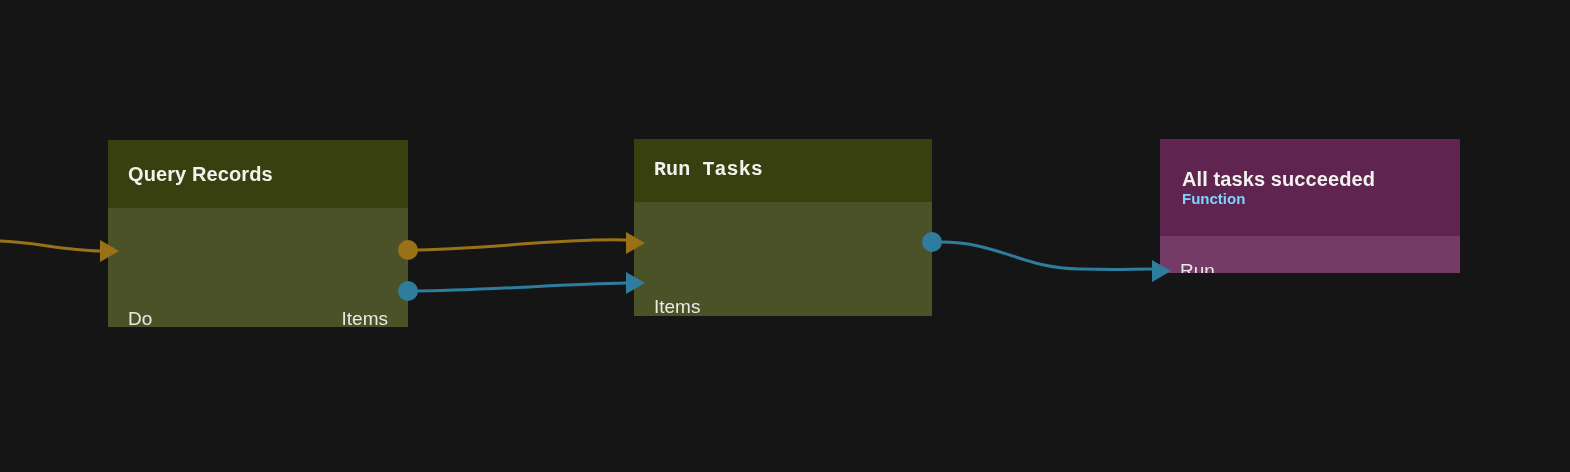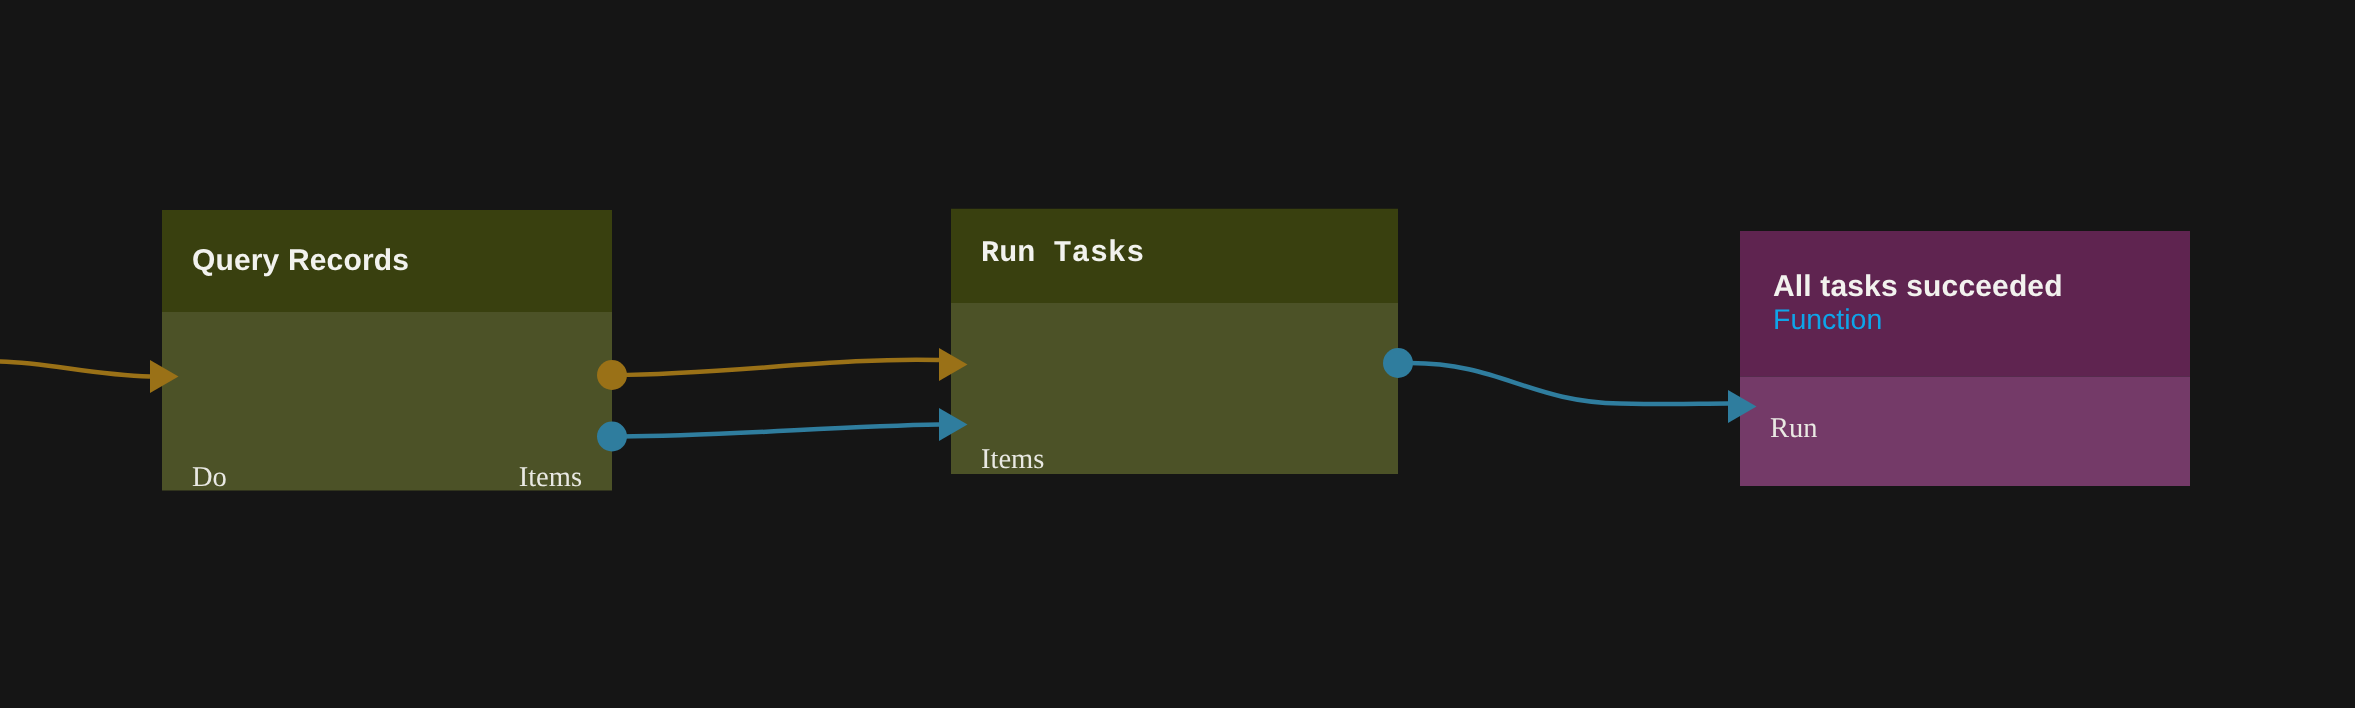--- a/index.html
+++ b/index.html
@@ -41,32 +41,31 @@
   }
   .node-title {
     font-size: 20px;
     font-weight: bold;
     color: #f2f2ee;
     letter-spacing: 0.1px;
     line-height: 1.12;
     white-space: nowrap;
   }
   .node-subtitle {
-    font-size: 19px;
-    font-weight: normal;
-    color: #0ea5e9;
+    font-size: 15px;
+    font-weight: bold;
+    color: #7dd3fc;
     line-height: 1.15;
     white-space: nowrap;
   }
   .node-body {
     position: relative;
     box-sizing: border-box;
     width: 100%;
     height: 100%;
-    font-family: Liberation Serif, serif;
   }
   .port-row {
     position: absolute;
     left: 0;
     right: 0;
     height: 26px;
     display: flex;
     align-items: center;
   }
   .port-label {
@@ -150,21 +149,21 @@
         <span class="port-label in">Items</span>
       </div>
 
     </div>
   </div>
 
   <div class="connector arrow" style="left:626px; top:232px; border-left:19px solid #9a7117;"></div>
   <div class="connector arrow" style="left:626px; top:272px; border-left:19px solid #2f7d9e;"></div>
   <div class="connector dot" style="left:922px; top:232px; background:#2f7d9e;"></div>
 
-  <div class="node node-purple" style="left:1160px; top:139px; width:300px; height:170px;margin-top:15px;">
+  <div class="node node-purple" style="left:1160px; top:139px; width:300px; height:134px;">
     <div class="node-header" style="height:97px; padding:0 0 0 22px;">
       <div class="node-title">All tasks succeeded</div>
       <div class="node-subtitle">Function</div>
     </div>
     <div class="node-body" style="height:73px;">
       <div class="port-row" style="top:21px;">
         <span class="port-label in">Run</span>
       </div>
     </div>
   </div>

